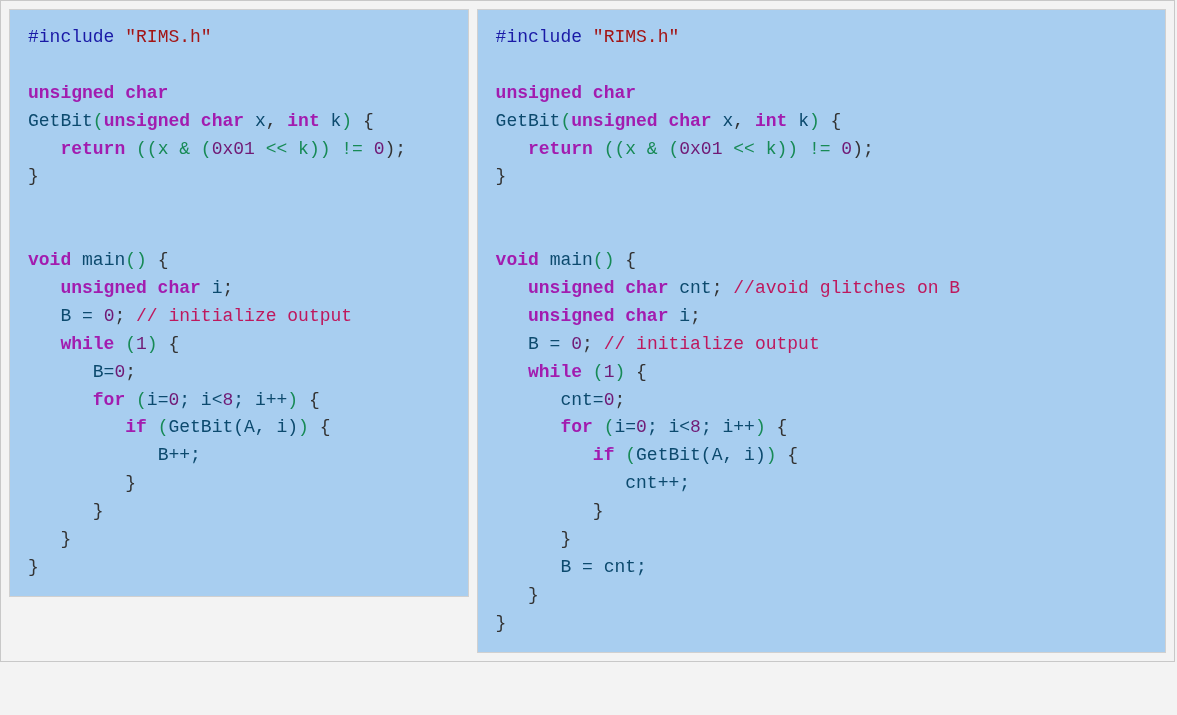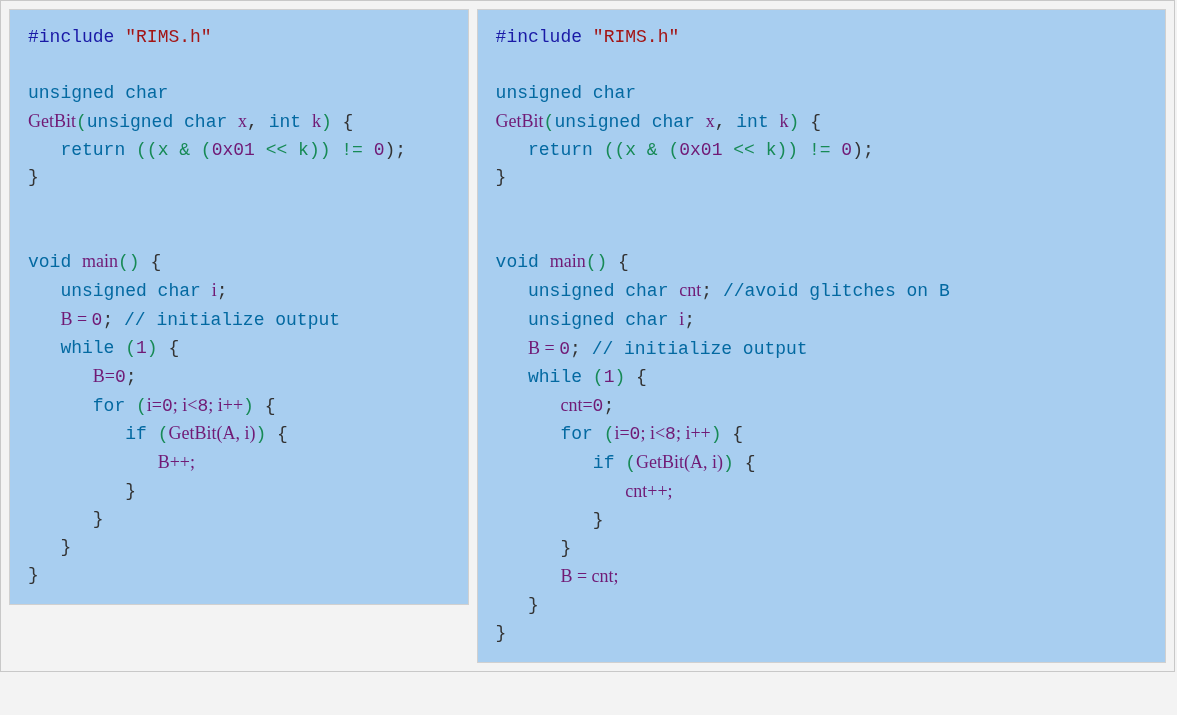--- a/index.html
+++ b/index.html
@@ -24,26 +24,26 @@
     border: 1px solid #d0d0d0;
     padding: 14px 18px 14px 18px;
     box-sizing: border-box;
     white-space: pre;
     line-height: 1.55;
   }
   .left  { width: 460px; }
   .right { width: 690px; }
   .pp    { color: #1a1aa6; text-align: center; }   
   .str   { color: #a31515; }   
-  .kw    { color: #0369a1; }   
+  .kw    { color: #a21caf; font-weight: bold; }   
   .num   { color: #701a75; }
-  .cmt   { color: #0369a1; }
+  .cmt   { color: #be185d; }
   .punc  { color: #333333; }
   .paren { color: #178a56; }
-  .ident { color: #701a75; font-family: Liberation Serif, serif; }
+  .ident { color: #0c4a6e; }
 </style>
 </head>
 <body>
 
 <div class="outer">
 
 <div class="codebox left"><span class="pp">#include</span> <span class="str">"RIMS.h"</span>
 
 <span class="kw">unsigned char</span>
 <span class="ident">GetBit</span><span class="paren">(</span><span class="kw">unsigned char</span> <span class="ident">x</span><span class="punc">,</span> <span class="kw">int</span> <span class="ident">k</span><span class="paren">)</span> <span class="punc">{</span>

